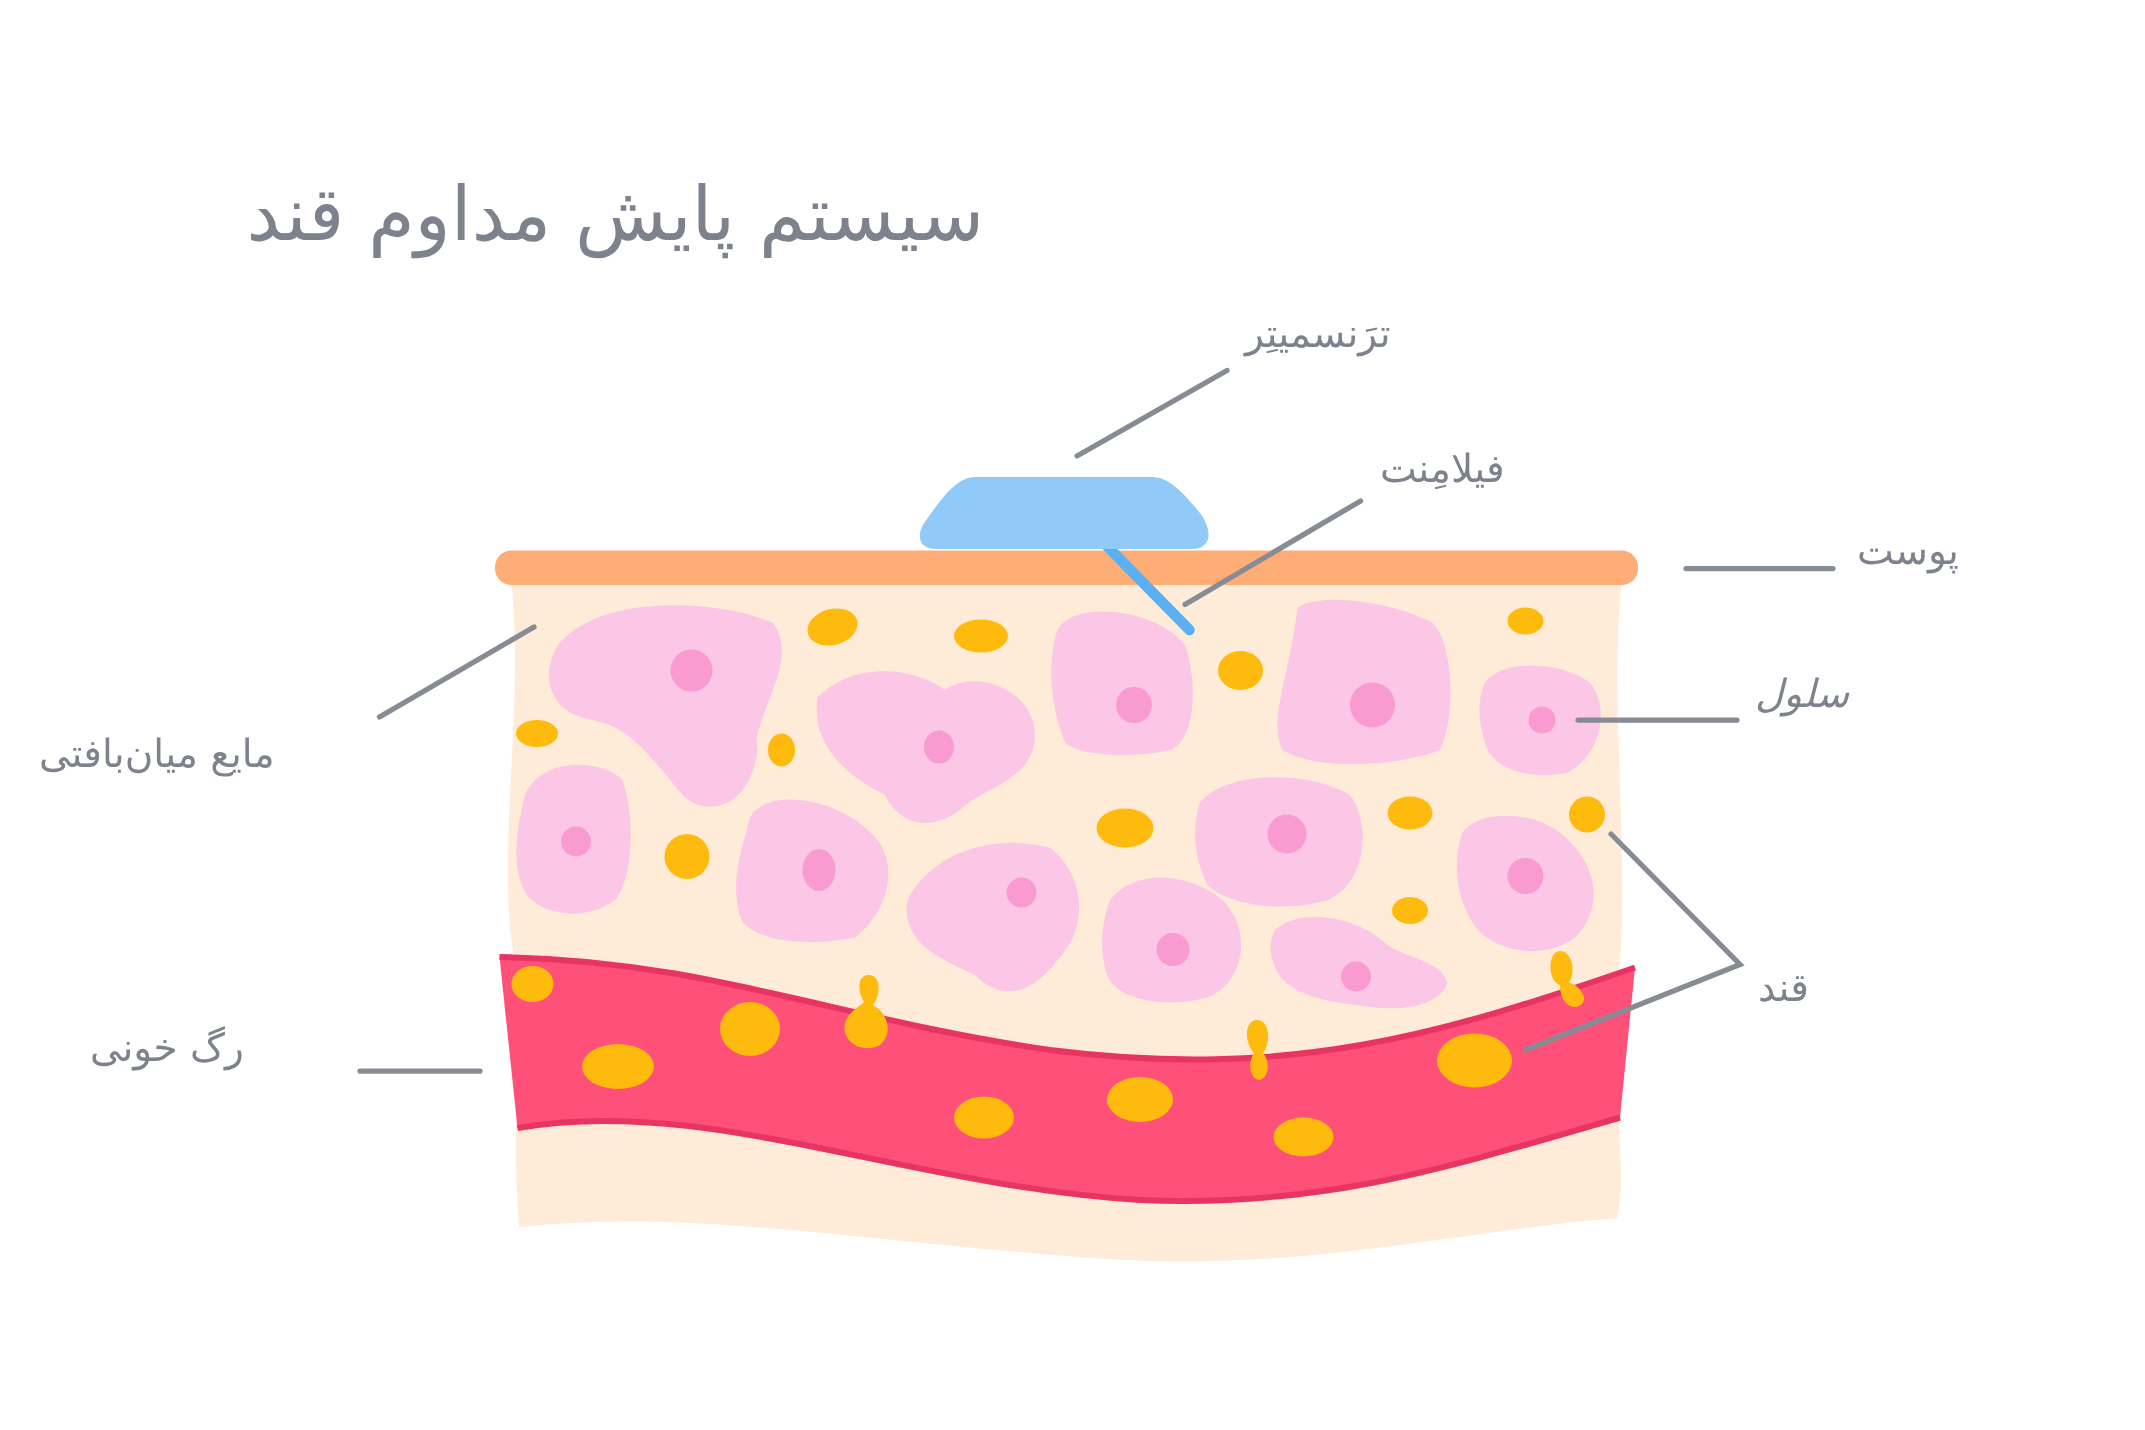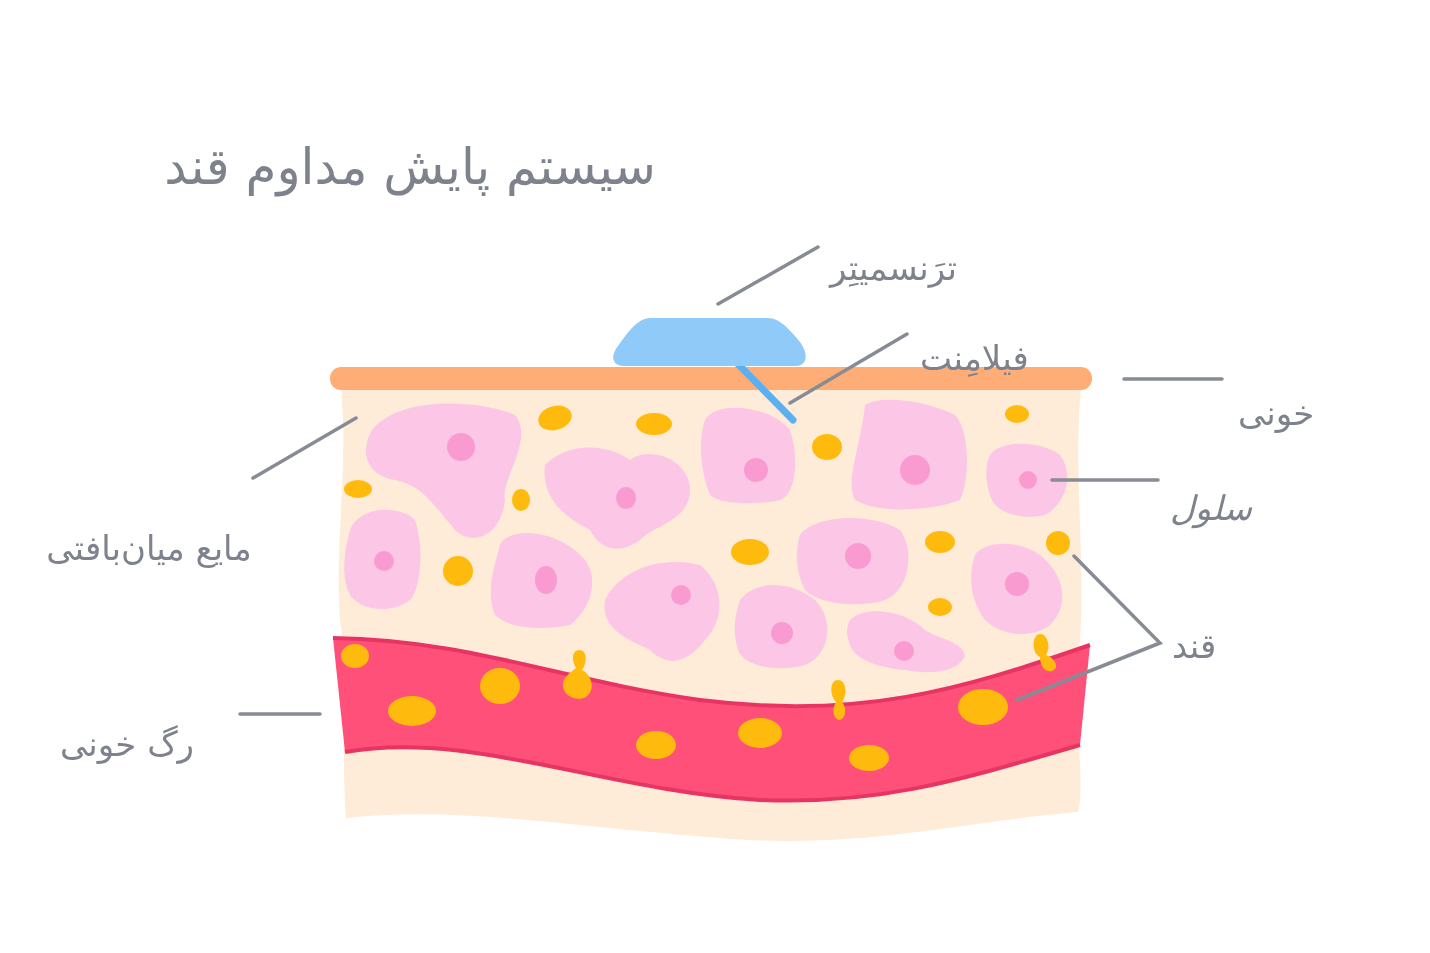--- a/index.html
+++ b/index.html
@@ -1,22 +1,22 @@
 <!DOCTYPE html>
 <html><head>
 <meta charset="utf-8">
 <style>
   html, body { margin:0; padding:0; background:#ffffff; }
   body { width:1430px; height:953px; position:relative; overflow:hidden;
          font-family:"DejaVu Sans", sans-serif; }
   #stage { position:absolute; left:0; top:0; width:1430px; height:953px; }
   .lbl { position:absolute; color:#7d828c; direction:rtl; white-space:nowrap;
          font-family:"DejaVu Sans", sans-serif; line-height:1; }
-  .title { font-size:50px; left:66px; top:118px; width:590px; text-align:right;margin-top:24px; }
-  .small { font-size:34px;margin-top:41px; }
+  .title { font-size:50px; left:66px; top:118px; width:590px; text-align:right; }
+  .small { font-size:26px; }
 </style>
 </head>
 <body>
 
 <svg id="stage" viewBox="0 0 1430 953" xmlns="http://www.w3.org/2000/svg">
 
   <path d="M340,380 L1082,380 C1072,460 1086,560 1080,640 C1072,720 1086,780 1078,812
            C960,822 860,850 720,838 C560,826 460,806 346,818 C340,740 350,680 340,620 C334,540 350,460 340,380 Z" fill="#feecd9"></path>
 
   <g fill="#fcc6e6">
@@ -90,17 +90,17 @@
     <line x1="1052" y1="480" x2="1158" y2="480"></line>
     <polyline points="1074,556 1160,643 1017,700"></polyline>
     <line x1="356" y1="418" x2="253" y2="478"></line>
     <line x1="240" y1="714" x2="320" y2="714"></line>
   </g>
 </svg>
 
 <div class="lbl title">سیستم پایش مداوم قند</div>
 <div class="lbl small" style="left:830px; top:210px;">ترَنسمیتِر</div>
 <div class="lbl small" style="left:920px; top:300px;">فیلامِنت</div>
-<div class="lbl small" style="left:1238px; top:355px;">خونی</div>
+<div class="lbl small" style="left:1238px; top:355px;">پوست</div>
 <div class="lbl small" style="left:1170px; top:450px;font-style:italic;">سلول</div>
-<div class="lbl small" style="left:1172px; top:588px;">قند</div>
-<div class="lbl small" style="left:26px; top:490px; width:246px; text-align:center;">مایع میان‌بافتی</div>
+<div class="lbl small" style="left:1172px; top:646px;">قند</div>
+<div class="lbl small" style="left:26px; top:490px; width:246px; text-align:left;">مایع میان‌بافتی</div>
 <div class="lbl small" style="left:60px; top:686px; width:162px; text-align:left;">رگ خونی</div>
 
 </body></html>

